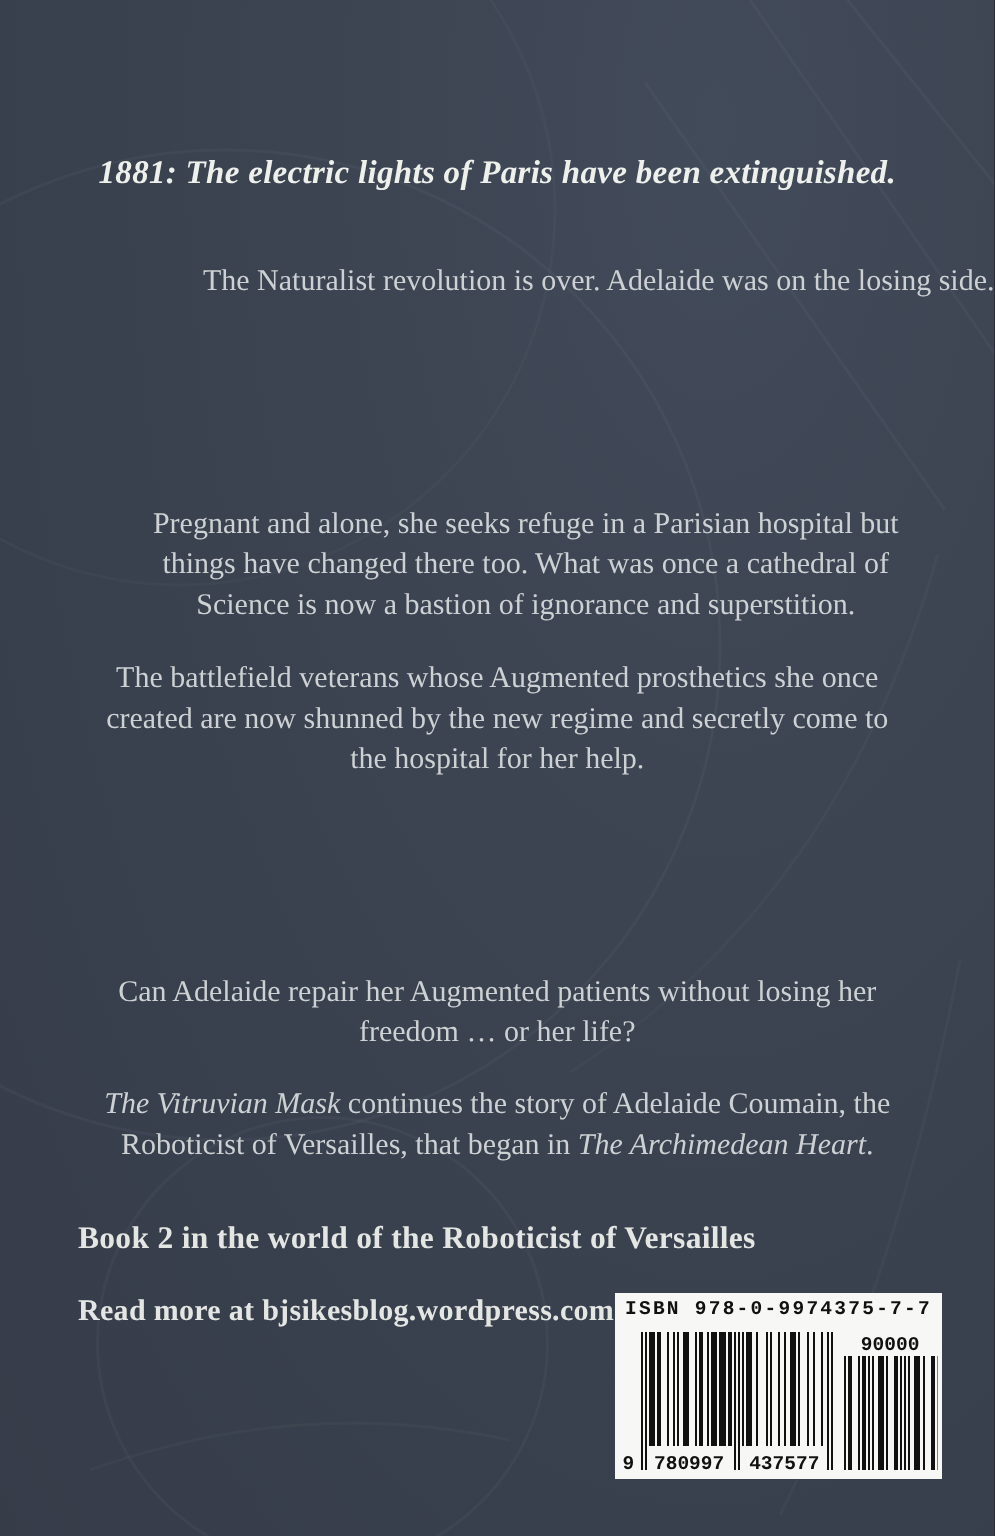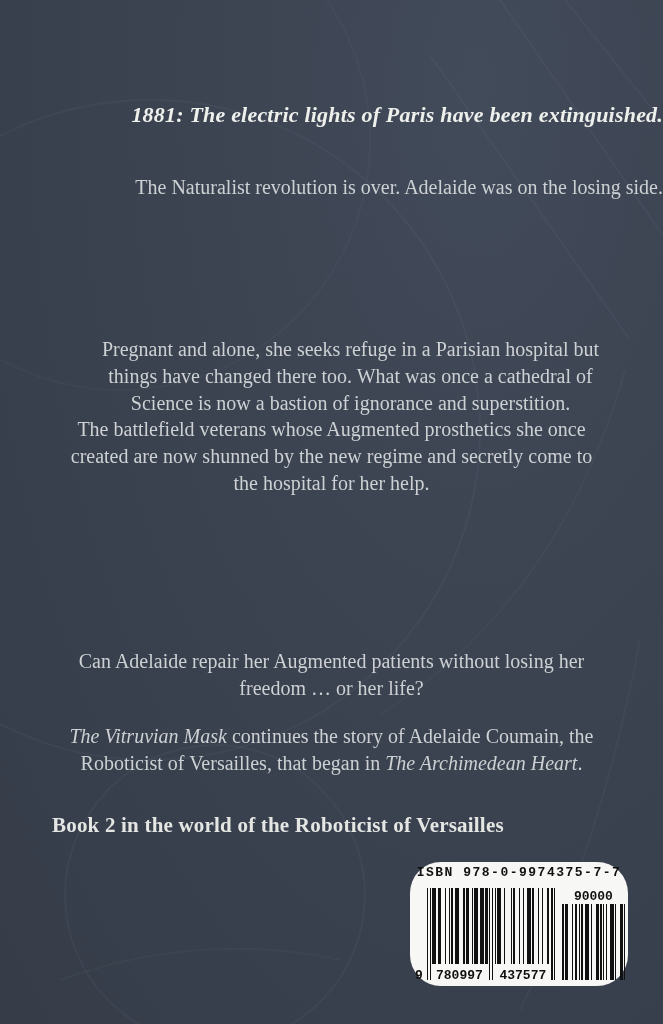--- a/index.html
+++ b/index.html
@@ -7,48 +7,48 @@
     position:relative;
     width:663px;height:1024px;
     margin:0 auto;
     overflow:hidden;
     background:radial-gradient(ellipse at 72% 8%, #424b5a 0%, #3b4250 48%, #363d49 100%);
     font-family:"Liberation Serif","DejaVu Serif",serif;
   }
   .bg-texture{position:absolute;inset:0;pointer-events:none;}
   .tagline{
     position:absolute;left:0;right:0;top:102px;
-    margin:0;text-align:right;white-space:nowrap;
+    margin:0;text-align:center;white-space:nowrap;
     font-size:22px;font-weight:bold;font-style:italic;
     color:#eef0ec;letter-spacing:.2px;
   }
   .para{
     position:absolute;left:0;right:0;margin:0;
     text-align:center;white-space:pre-line;
     font-size:20px;line-height:27px;color:#cdd1d3;
   }
   .p1{top:174px;text-align:right;}
   .p2{top:231px;}
   .p3{top:336px;padding-left:38px;}
-  .p4{top:416px;}
+  .p4{top:439px;}
   .p5{top:544px;}
   .p6{top:648px;}
   .p7{top:723px;}
   .ital{font-style:italic;}
   .book-line{
     position:absolute;left:52px;top:813px;margin:0;
     font-size:21px;font-weight:bold;color:#e4e6e3;letter-spacing:.2px;
   }
   .read-more{
     position:absolute;left:52px;top:863px;margin:0;
     font-size:20px;font-weight:bold;color:#e4e6e3;letter-spacing:.2px;
   }
   .barcode-box{
     position:absolute;left:410px;top:862px;
-    width:218px;height:124px;background:#f7f7f5;border-radius:31px;
+    width:218px;height:124px;background:#f7f7f5;
   }
   .isbn-label{
     position:absolute;left:0;right:0;top:3px;
     text-align:center;
     font-family:"Liberation Mono","DejaVu Sans Mono",monospace;
     font-weight:bold;font-size:13px;letter-spacing:1.5px;
     color:#111;white-space:nowrap;
   }
   .ean-svg{position:absolute;left:5px;top:26px;}
   .addon-svg{position:absolute;left:151px;top:26px;}
@@ -85,20 +85,21 @@
   <p class="para p4">The battlefield veterans whose Augmented prosthetics she once
 created are now shunned by the new regime and secretly come to
 the hospital for her help.</p>
   <p class="para p7"><span class="ital">The Vitruvian Mask</span><span> continues the story of Adelaide Coumain, the
 Roboticist of Versailles, that began in </span><span class="ital">The Archimedean Heart</span><span>.</span></p>
 
   <p class="para p6">Can Adelaide repair her Augmented patients without losing her
 freedom … or her life?</p>
 
   <div class="book-line">Book 2 in the world of the Roboticist of Versailles</div>
+  <div class="read-more">Read more at bjsikesblog.wordpress.com</div>
 
   <div class="barcode-box">
     <div class="isbn-label">ISBN 978-0-9974375-7-7</div>
     <svg class="ean-svg" id="ean-svg" width="142" height="92" viewBox="0 0 142 92">
         <rect x="12" y="0" width="1.35" height="92" fill="#111111" shape-rendering="crispEdges"></rect>
         <rect x="14.7" y="0" width="1.35" height="92" fill="#111111" shape-rendering="crispEdges"></rect>
         <rect x="17.4" y="0" width="1.35" height="76" fill="#111111" shape-rendering="crispEdges"></rect>
         <rect x="18.75" y="0" width="1.35" height="76" fill="#111111" shape-rendering="crispEdges"></rect>
         <rect x="20.1" y="0" width="1.35" height="76" fill="#111111" shape-rendering="crispEdges"></rect>
         <rect x="22.8" y="0" width="1.35" height="76" fill="#111111" shape-rendering="crispEdges"></rect>

